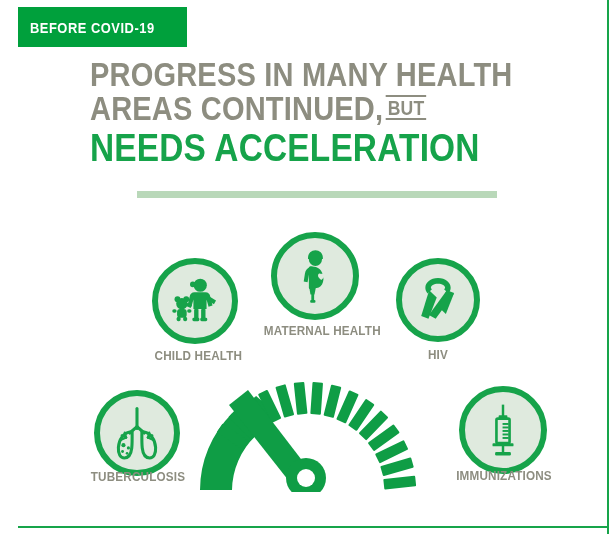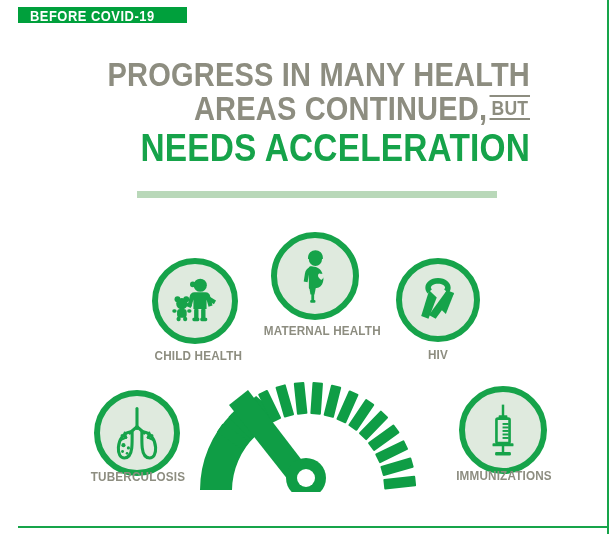--- a/index.html
+++ b/index.html
@@ -35,21 +35,21 @@
     width: 590px;
     height: 2px;
     background: #17a44a;
   }
 
   
   .banner {
     position: absolute;
     left: 18px;
     top: 7px;
-    height: 16px;
+    height: 40px;
     padding: 0 12px 0 12px;
     background: #00a03c;
     display: flex;
     align-items: center;
   }
   .banner-label {
     color: #ffffff;
     font-family: "Liberation Sans Narrow", "Liberation Sans", sans-serif;
     font-size: 15px;
     font-weight: bold;
@@ -58,21 +58,21 @@
     transform-origin: left center;
     white-space: nowrap;
   }
 
   
   .headline {
     position: absolute;
     left: 60px;
     top: 58px;
     width: 500px;
-    text-align: right;
+    text-align: left;
   }
   .headline-line {
     font-family: "Liberation Sans Narrow", "Liberation Sans", sans-serif;
     font-weight: bold;
     letter-spacing: 0.2px;
     line-height: 1.02;
     white-space: nowrap;
   }
   .headline-line.gray {
     color: #8d8d80;

